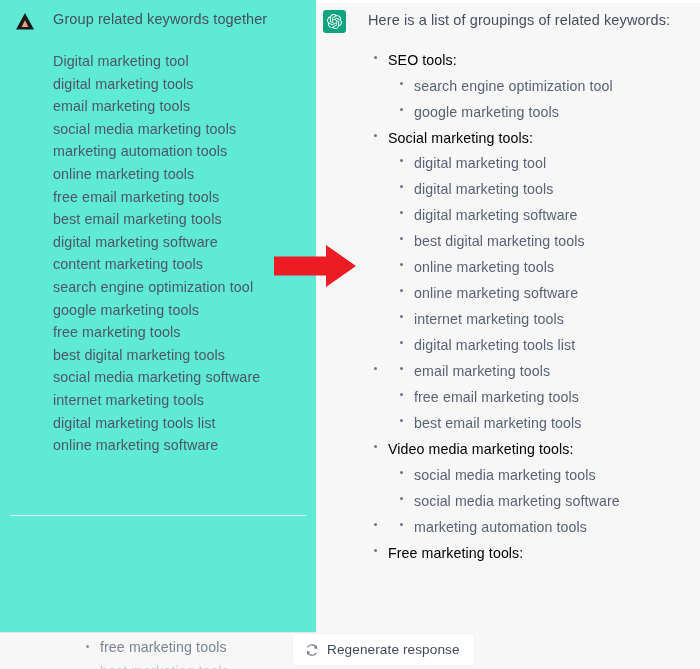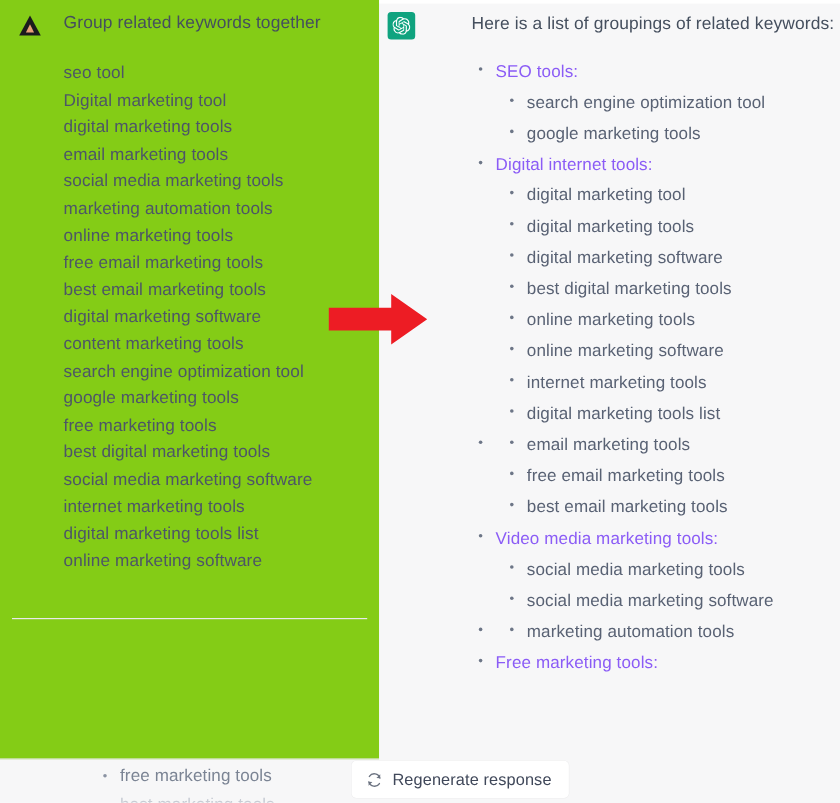--- a/index.html
+++ b/index.html
@@ -22,21 +22,21 @@
     height: 669px;
   }
 
   
   .user-panel {
     position: absolute;
     left: 0;
     top: 0;
     width: 316px;
     height: 633px;
-    background: #84cc16;
+    background: #5eead4;
     box-sizing: border-box;
     overflow: hidden;
   }
   .user-row {
     position: absolute;
     left: 0; top: 0;
     width: 316px;
     padding: 9px 12px 0 14px;
     box-sizing: border-box;
     display: flex;
@@ -111,21 +111,20 @@
     background: #ffffff;
   }
   .assistant-row {
     position: absolute;
     left: 0; top: 3px;
     width: 384px;
     padding: 7px 10px 0 7px;
     box-sizing: border-box;
     display: flex;
     align-items: flex-start;
-    gap: 25px;
   }
   .avatar-gpt {
     width: 23px;
     height: 23px;
     flex: 0 0 23px;
     border-radius: 3px;
     background: #10a37f;
     display: flex;
     align-items: center;
     justify-content: center;
@@ -151,21 +150,21 @@
     margin-top: 19px;
   }
   ul.grp > li.grp-item {
     position: relative;
     padding-left: 20px;
     margin-bottom: 3.5px;
   }
   ul.grp > li.grp-item > .grp-label {
     font-size: 14.2px;
     line-height: 22px;
-    color: #8b5cf6;
+    color: #000000;
     letter-spacing: .1px;
     white-space: nowrap;
     display: block;
   }
   ul.grp > li.grp-item > .bullet {
     position: absolute;
     left: 6px;
     top: 7px;
     width: 3px;
     height: 3px;
@@ -290,21 +289,20 @@
     <div class="user-row">
       <div class="avatar-claude">
         <svg width="20" height="19" viewBox="0 0 20 19" xmlns="http://www.w3.org/2000/svg">
           <path d="M10 1 L19 17.5 L1 17.5 Z" fill="#1b1b1d"></path>
           <path d="M10 8.2 L13.4 15.1 L6.6 15.1 Z" fill="#e8a178"></path>
         </svg>
       </div>
       <div class="user-text-col">
         <div class="prompt-title">Group related keywords together</div>
         <ul class="kw-list">
-            <li>seo tool</li>
             <li>Digital marketing tool</li>
             <li>digital marketing tools</li>
             <li>email marketing tools</li>
             <li>social media marketing tools</li>
             <li>marketing automation tools</li>
             <li>online marketing tools</li>
             <li>free email marketing tools</li>
             <li>best email marketing tools</li>
             <li>digital marketing software</li>
             <li>content marketing tools</li>
@@ -345,21 +343,21 @@
                   <span class="sub-label">search engine optimization tool</span>
                 </li>
                 <li class="sub-item">
                   <span class="bullet"></span>
                   <span class="sub-label">google marketing tools</span>
                 </li>
               </ul>
             </li>
             <li class="grp-item">
               <span class="bullet"></span>
-              <span class="grp-label">Digital internet tools:</span>
+              <span class="grp-label">Social marketing tools:</span>
               <ul class="sub">
                 <li class="sub-item">
                   <span class="bullet"></span>
                   <span class="sub-label">digital marketing tool</span>
                 </li>
                 <li class="sub-item">
                   <span class="bullet"></span>
                   <span class="sub-label">digital marketing tools</span>
                 </li>
                 <li class="sub-item">

